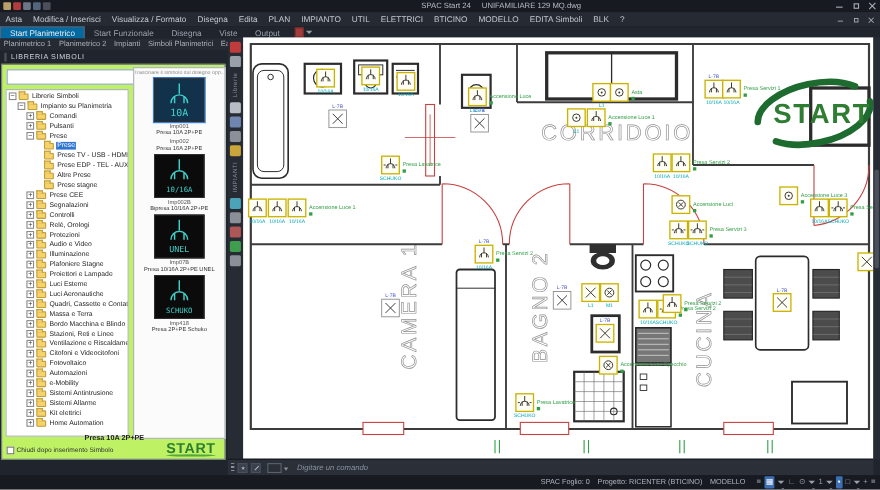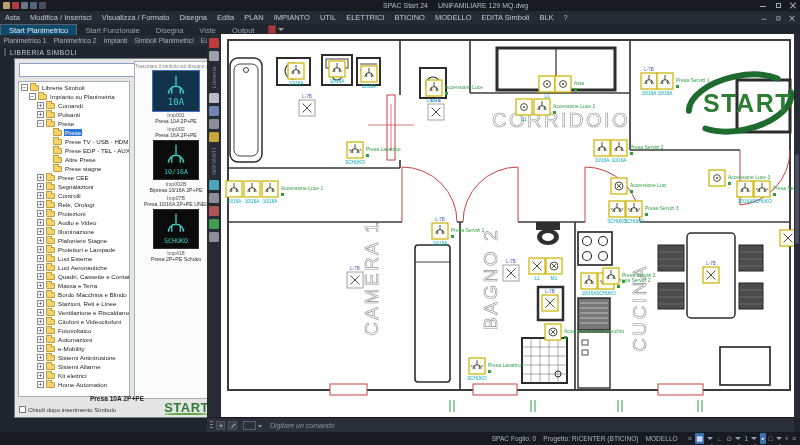--- a/index.html
+++ b/index.html
@@ -21,31 +21,31 @@
 
   
   .menubar{position:absolute;left:0;top:11px;right:0;height:13px;background:#262a33;border-bottom:1px solid #1b1e25;display:flex;align-items:center}
   .menus{display:flex;align-items:center}
   .menu{font-size:7.5px;color:#c3c8d2;padding:0 5px;white-space:nowrap}
   .winctl2{margin-left:auto;display:flex;gap:6px;margin-right:4px}
 
   
   .tabrow{position:absolute;left:0;top:24px;right:0;height:11px;background:#20242c;display:flex;align-items:stretch}
   .rtab{font-size:7.5px;color:#9aa1ad;padding:1px 8px 0;white-space:nowrap}
-  .rtab.active{background:#0c4a6e;color:#e9ebef;border:1px solid #5a6170;border-bottom:none}
+  .rtab.active{background:#0369a1;color:#e9ebef;border:1px solid #5a6170;border-bottom:none}
   .flagbtn{width:16px;height:8px;margin:1px 0 0 6px;display:flex;align-items:center;gap:2px}
   .flagbtn .sq{width:9px;height:7px;background:#a23b3b;border:1px solid #7c2d2d}
   .caret{width:0;height:0;border-left:3px solid transparent;border-right:3px solid transparent;border-top:3px solid #9aa1ad}
   .subtabrow{position:absolute;left:0;top:35px;width:207px;height:11px;background:#262a33;display:flex;align-items:center}
   .stab{font-size:6.8px;color:#aab0bb;padding:0 3.5px;white-space:nowrap}
 
   
   .panelhead{position:absolute;left:0;top:46px;width:207px;height:12px;background:#20242c;color:#ccd1d9;font-size:6.5px;letter-spacing:.6px;display:flex;align-items:center;padding-left:4px}
   .grip{width:2px;height:8px;background:#4a515d;margin-right:4px}
-  .panelbody{position:absolute;left:14px;top:58px;width:204px;height:360px;background:#e5e5e5;border:1px solid #747b87;box-sizing:border-box}
+  .panelbody{position:absolute;left:1px;top:58px;width:204px;height:360px;background:#bef264;border:1px solid #747b87;box-sizing:border-box}
   .searchrow{position:absolute;left:4px;top:4px;width:196px;height:14px;display:flex}
   .searchinput{flex:1;background:#fff;border:1px solid #89a2c6;height:12px;font-size:7px;padding:0 2px;outline:none}
   .searchbtn{width:15px;height:14px;border:1px solid #9aa0aa;background:#e6e6e6;margin-left:1px;position:relative;box-sizing:border-box}
   .searchbtn::before{content:"";position:absolute;left:3px;top:3px;width:5px;height:5px;border:1.2px solid #4a6fa5;border-radius:50%}
   .searchbtn::after{content:"";position:absolute;left:8.5px;top:8.5px;width:3px;height:1.4px;background:#4a6fa5;transform:rotate(45deg)}
   .dropbtn{width:13px;height:14px;border:1px solid #9aa0aa;background:#e6e6e6;margin-left:1px;position:relative;box-sizing:border-box}
   .dropbtn::after{content:"";position:absolute;left:3px;top:5.5px;width:0;height:0;border-left:3px solid transparent;border-right:3px solid transparent;border-top:3.5px solid #444}
 
   .tree{position:absolute;left:3px;top:22px;width:112px;height:316px;background:#fff;border:1px solid #aab0ba;overflow:hidden;box-sizing:border-box;padding-top:1px}
   .trow{display:flex;align-items:center;height:9px;font-size:6.2px;color:#1d1d1d;white-space:nowrap}
@@ -366,20 +366,24 @@
           </div>
           <div class="cardblk">
             <div class="csq"><svg viewBox="0 0 46 40" width="44" height="38">
                 <path d="M23,4 V14 M15,23 A8,8 0 0 1 31,23 M18.5,16 V23 M27.5,16 V23" stroke="#3fd0c9" stroke-width="1.4" fill="none"></path>
                 <text x="23" y="35" text-anchor="middle" font-size="7" fill="#3fd0c9" font-family="DejaVu Sans Mono, monospace">10/16A</text>
               </svg></div>
             <div class="cid">Imp002B</div>
             <div class="cname">Bipresa 10/16A 2P+PE</div>
           </div>
           <div class="cardblk">
+            <div class="csq"><svg viewBox="0 0 46 40" width="44" height="38">
+                <path d="M23,4 V14 M15,23 A8,8 0 0 1 31,23 M18.5,16 V23 M27.5,16 V23" stroke="#3fd0c9" stroke-width="1.4" fill="none"></path>
+                <text x="23" y="35" text-anchor="middle" font-size="8" fill="#3fd0c9" font-family="DejaVu Sans Mono, monospace">UNEL</text>
+              </svg></div>
             <div class="cid">Imp07B</div>
             <div class="cname">Presa 10/16A 2P+PE UNEL</div>
           </div>
           <div class="cardblk">
             <div class="csq"><svg viewBox="0 0 46 40" width="44" height="38">
                 <path d="M23,4 V14 M15,23 A8,8 0 0 1 31,23 M18.5,16 V23 M27.5,16 V23" stroke="#3fd0c9" stroke-width="1.4" fill="none"></path>
                 <text x="23" y="35" text-anchor="middle" font-size="7" fill="#3fd0c9" font-family="DejaVu Sans Mono, monospace">SCHUKO</text>
               </svg></div>
             <div class="cid">Imp418</div>
             <div class="cname">Presa 2P+PE Schuko</div>

